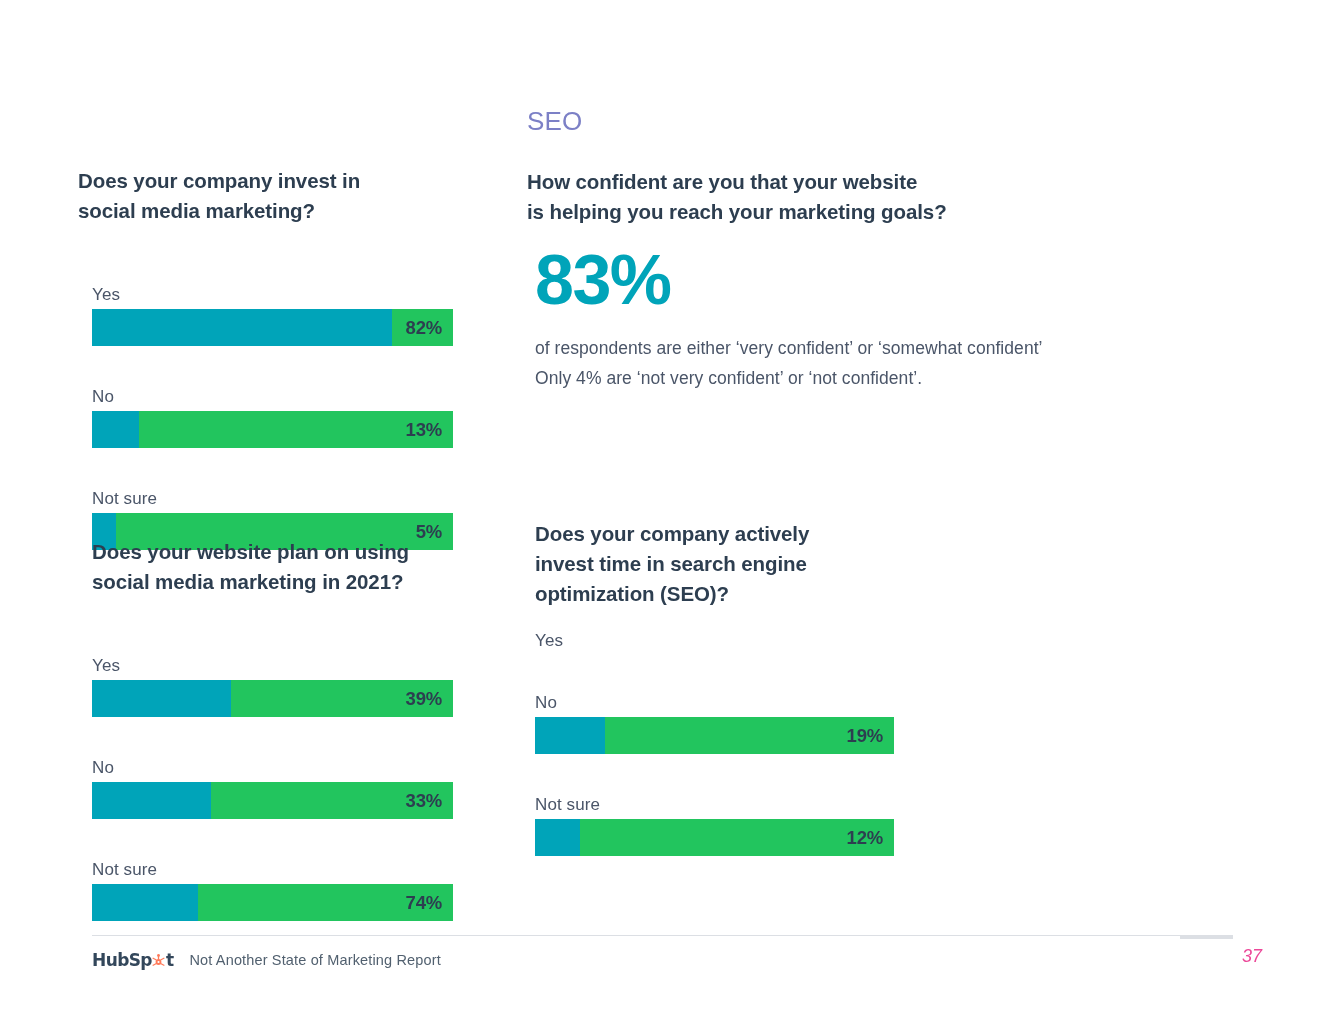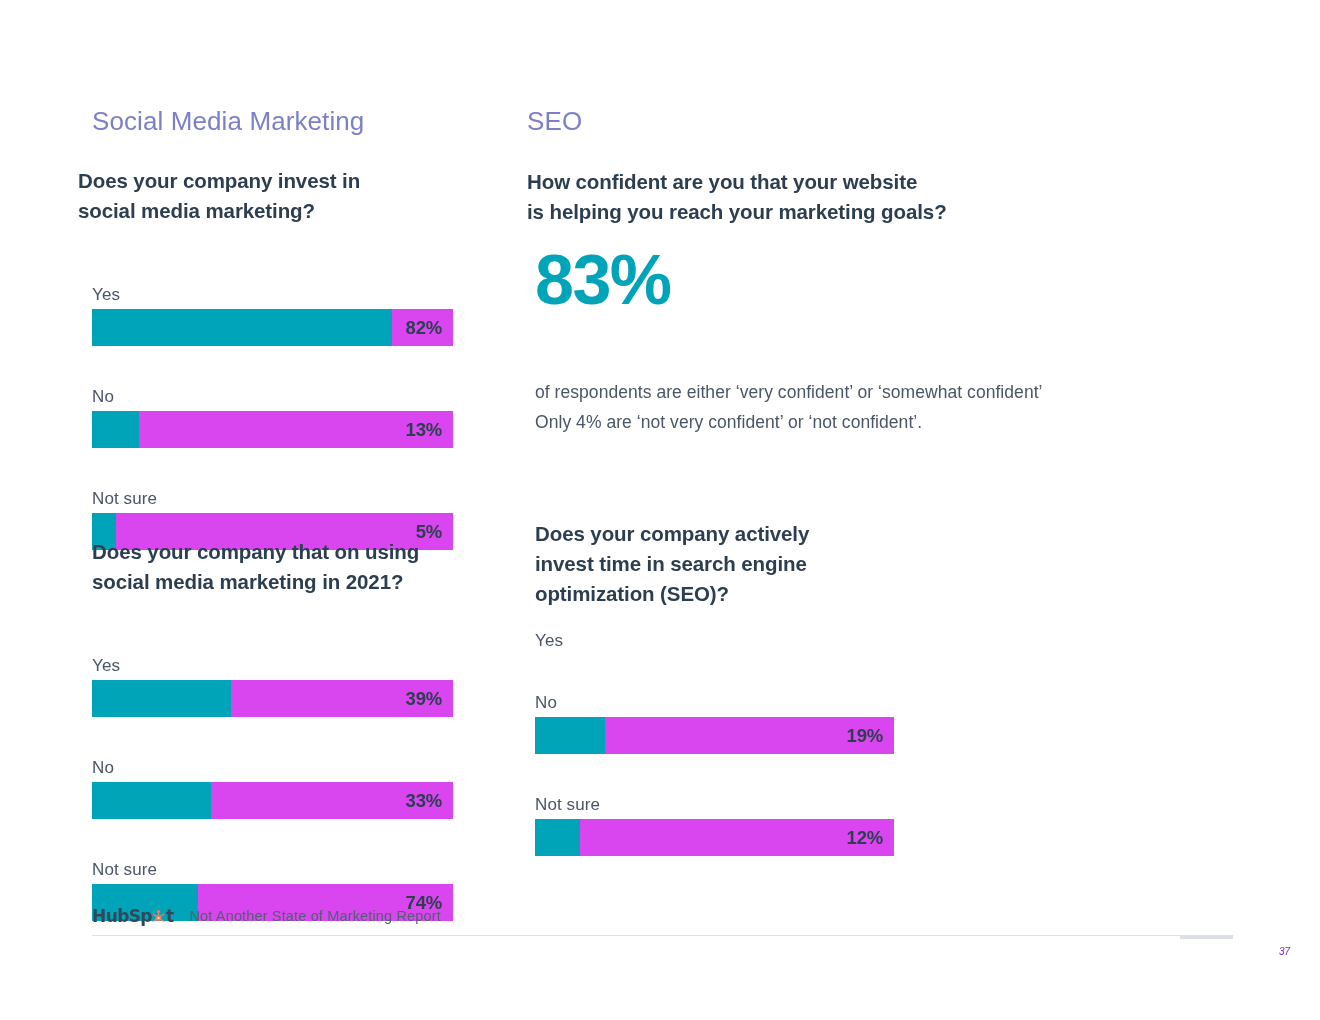--- a/index.html
+++ b/index.html
@@ -55,21 +55,21 @@
     font-weight: 400;
     color: #4a5568;
     line-height: 22px;
     margin-bottom: 3px;
     letter-spacing: 0.1px;
   }
 
   .bar-track {
     position: relative;
     height: 37px;
-    background: #d946ef;
+    background: #22c55e;
     overflow: hidden;
   }
 
   .bar-fill {
     position: absolute;
     left: 0;
     top: 0;
     bottom: 0;
     background: #00a4b9;
   }
@@ -101,38 +101,37 @@
   .stat-body {
     position: absolute;
     left: 535px;
     top: 333px;
     width: 660px;
     font-size: 17.5px;
     line-height: 30px;
     color: #4a5568;
     font-weight: 400;
     letter-spacing: 0.05px;
-    margin-top: 44px;
   }
   .stat-body div { white-space: nowrap; }
 
   
   .footer-rule {
     position: absolute;
     left: 92px;
     top: 935px;
     width: 1141px;
     height: 1px;
     background: #dcdfe4;
   }
 
   .footer {
     position: absolute;
     left: 92px;
-    top: 906px;
+    top: 950px;
     display: flex;
     align-items: center;
   }
 
   .hs-logo {
     font-size: 17px;
     font-weight: bold;
     color: #33475b;
     letter-spacing: -0.6px;
     line-height: 20px;
@@ -159,34 +158,33 @@
   .page-rule {
     position: absolute;
     left: 1180px;
     top: 935px;
     width: 53px;
     height: 4px;
     background: #dcdfe4;
   }
   .page-number {
     position: absolute;
-    left: 1279px;
+    left: 1242px;
     top: 946px;
-    font-size: 10px;
-    color: #6d28d9;
+    font-size: 18px;
+    color: #ec4899;
     font-style: italic;
     font-weight: 400;
   }
 </style>
 </head>
 <body>
 
 <div class="page">
 
-  <div class="section-title" style="left:92px;">Social Media Marketing</div>
 
   <div class="question" style="left:78px; top:166px; width:400px;">
     <div>Does your company invest in</div>
     <div>social media marketing?</div>
   </div>
 
   <div class="bar-group" style="left:92px; top:244px; width:361px;">
 
     <div class="bar-row">
       <div class="bar-label">Yes</div>
@@ -207,21 +205,21 @@
     <div class="bar-row">
       <div class="bar-label">Not sure</div>
       <div class="bar-track">
         <div class="bar-fill" style="width:6.6%"></div>
         <div class="bar-value">5%</div>
       </div>
     </div>
   </div>
 
   <div class="question" style="left:92px; top:537px; width:400px;">
-    <div>Does your company that on using</div>
+    <div>Does your website plan on using</div>
     <div>social media marketing in 2021?</div>
   </div>
 
   <div class="bar-group" style="left:92px; top:615px; width:361px;">
 
     <div class="bar-row">
       <div class="bar-label">Yes</div>
       <div class="bar-track">
         <div class="bar-fill" style="width:38.5%"></div>
         <div class="bar-value">39%</div>

